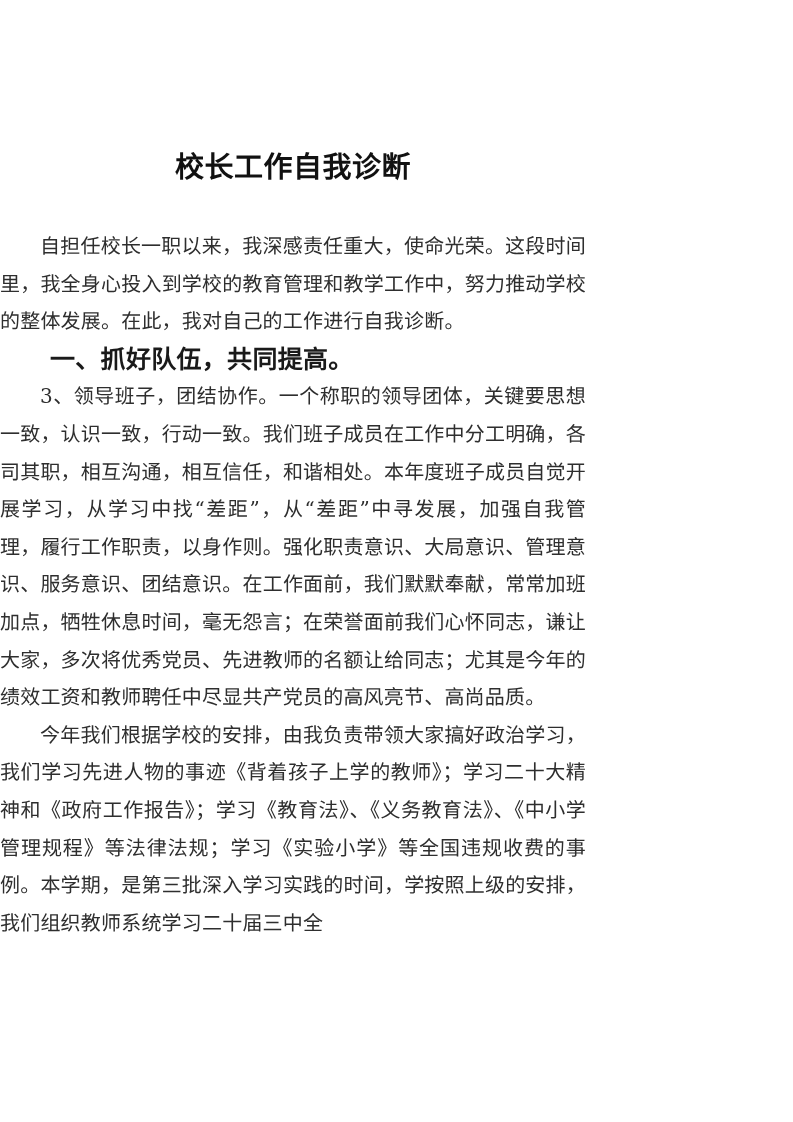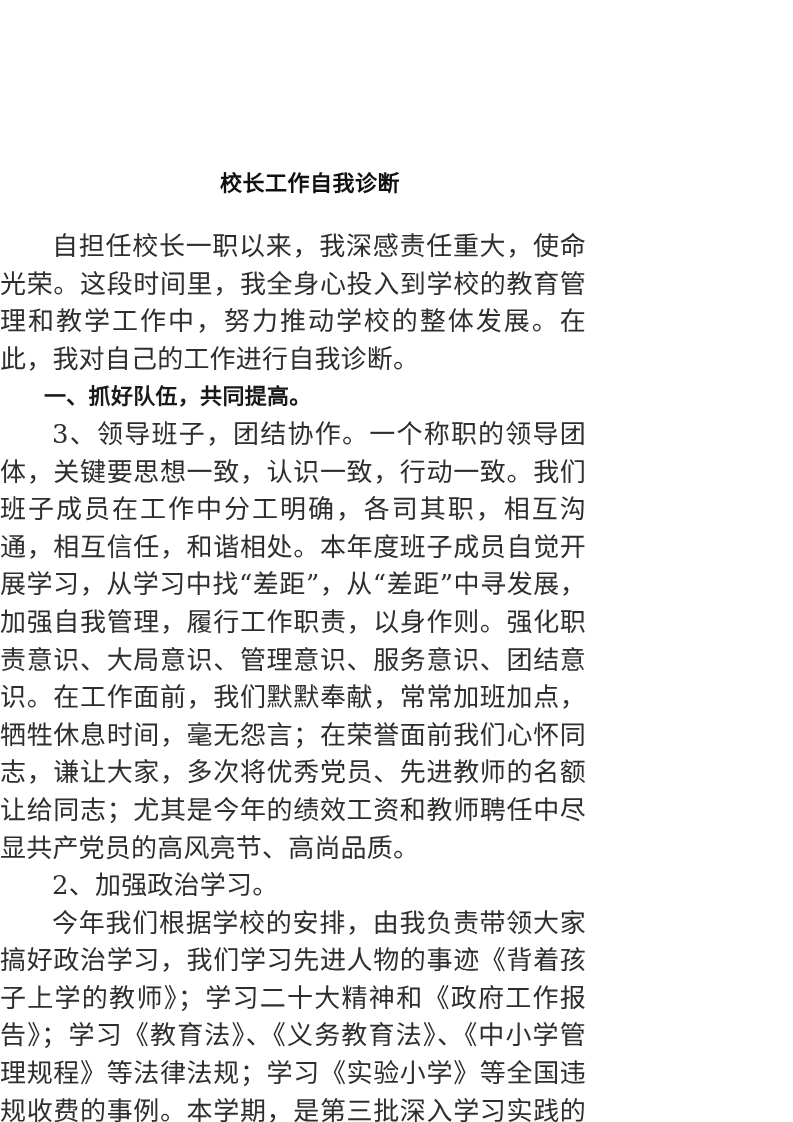--- a/index.html
+++ b/index.html
@@ -13,56 +13,56 @@
     width: 793px;
     height: 1122px;
     background: #ffffff;
     margin: 0 auto;
     overflow: hidden;
     box-sizing: border-box;
   }
   .doc-title {
     font-family: Liberation Serif, serif;
     font-weight: bold;
-    font-size: 22px;
+    font-size: 29px;
     line-height: 38px;
     letter-spacing: 0.5px;
     color: #111111;
     text-align: center;
-    margin: 17px;
+    margin: 0;
     padding: 0;
     position: absolute;
     left: 0;
     top: 148px;
     width: 586px;
     white-space: nowrap;
   }
   .body-block {
     position: absolute;
     left: 0;
     top: 228px;
     width: 586px;
   }
   p.para {
     font-family: "DejaVu Serif", "Liberation Serif", serif;
-    font-size: 26px;
+    font-size: 20px;
     line-height: 37.6px;
     color: #2e2e2e;
     margin: 0;
     padding: 0;
     text-align: justify;
     text-justify: inter-ideograph;
     text-indent: 2em;
     letter-spacing: 0.2px;
     word-break: break-all;
   }
   p.para.heading-bold {
     font-family: "DejaVu Sans", "Liberation Sans", sans-serif;
     font-weight: bold;
-    font-size: 22px;
+    font-size: 25px;
     color: #1a1a1a;
     letter-spacing: 0.3px;
   }
   p.para.no-justify {
     text-align: left;
   }
 </style>
 </head>
 <body>
 
@@ -71,19 +71,18 @@
   <h1 class="doc-title">校长工作自我诊断</h1>
 
   <div class="body-block">
 
     <p class="para">自担任校长一职以来，我深感责任重大，使命光荣。这段时间里，我全身心投入到学校的教育管理和教学工作中，努力推动学校的整体发展。在此，我对自己的工作进行自我诊断。</p>
 
     <p class="para heading-bold">一、抓好队伍，共同提高。</p>
 
     <p class="para">3、领导班子，团结协作。一个称职的领导团体，关键要思想一致，认识一致，行动一致。我们班子成员在工作中分工明确，各司其职，相互沟通，相互信任，和谐相处。本年度班子成员自觉开展学习，从学习中找“差距”，从“差距”中寻发展，加强自我管理，履行工作职责，以身作则。强化职责意识、大局意识、管理意识、服务意识、团结意识。在工作面前，我们默默奉献，常常加班加点，牺牲休息时间，毫无怨言；在荣誉面前我们心怀同志，谦让大家，多次将优秀党员、先进教师的名额让给同志；尤其是今年的绩效工资和教师聘任中尽显共产党员的高风亮节、高尚品质。</p>
 
-    <p class="para no-justify">2、加强政治学习。</p>
 
     <p class="para">今年我们根据学校的安排，由我负责带领大家搞好政治学习，我们学习先进人物的事迹《背着孩子上学的教师》；学习二十大精神和《政府工作报告》；学习《教育法》、《义务教育法》、《中小学管理规程》等法律法规；学习《实验小学》等全国违规收费的事例。本学期，是第三批深入学习实践的时间，学按照上级的安排，我们组织教师系统学习二十届三中全</p>
 
   </div>
 
 </div>
 
 </body></html>

